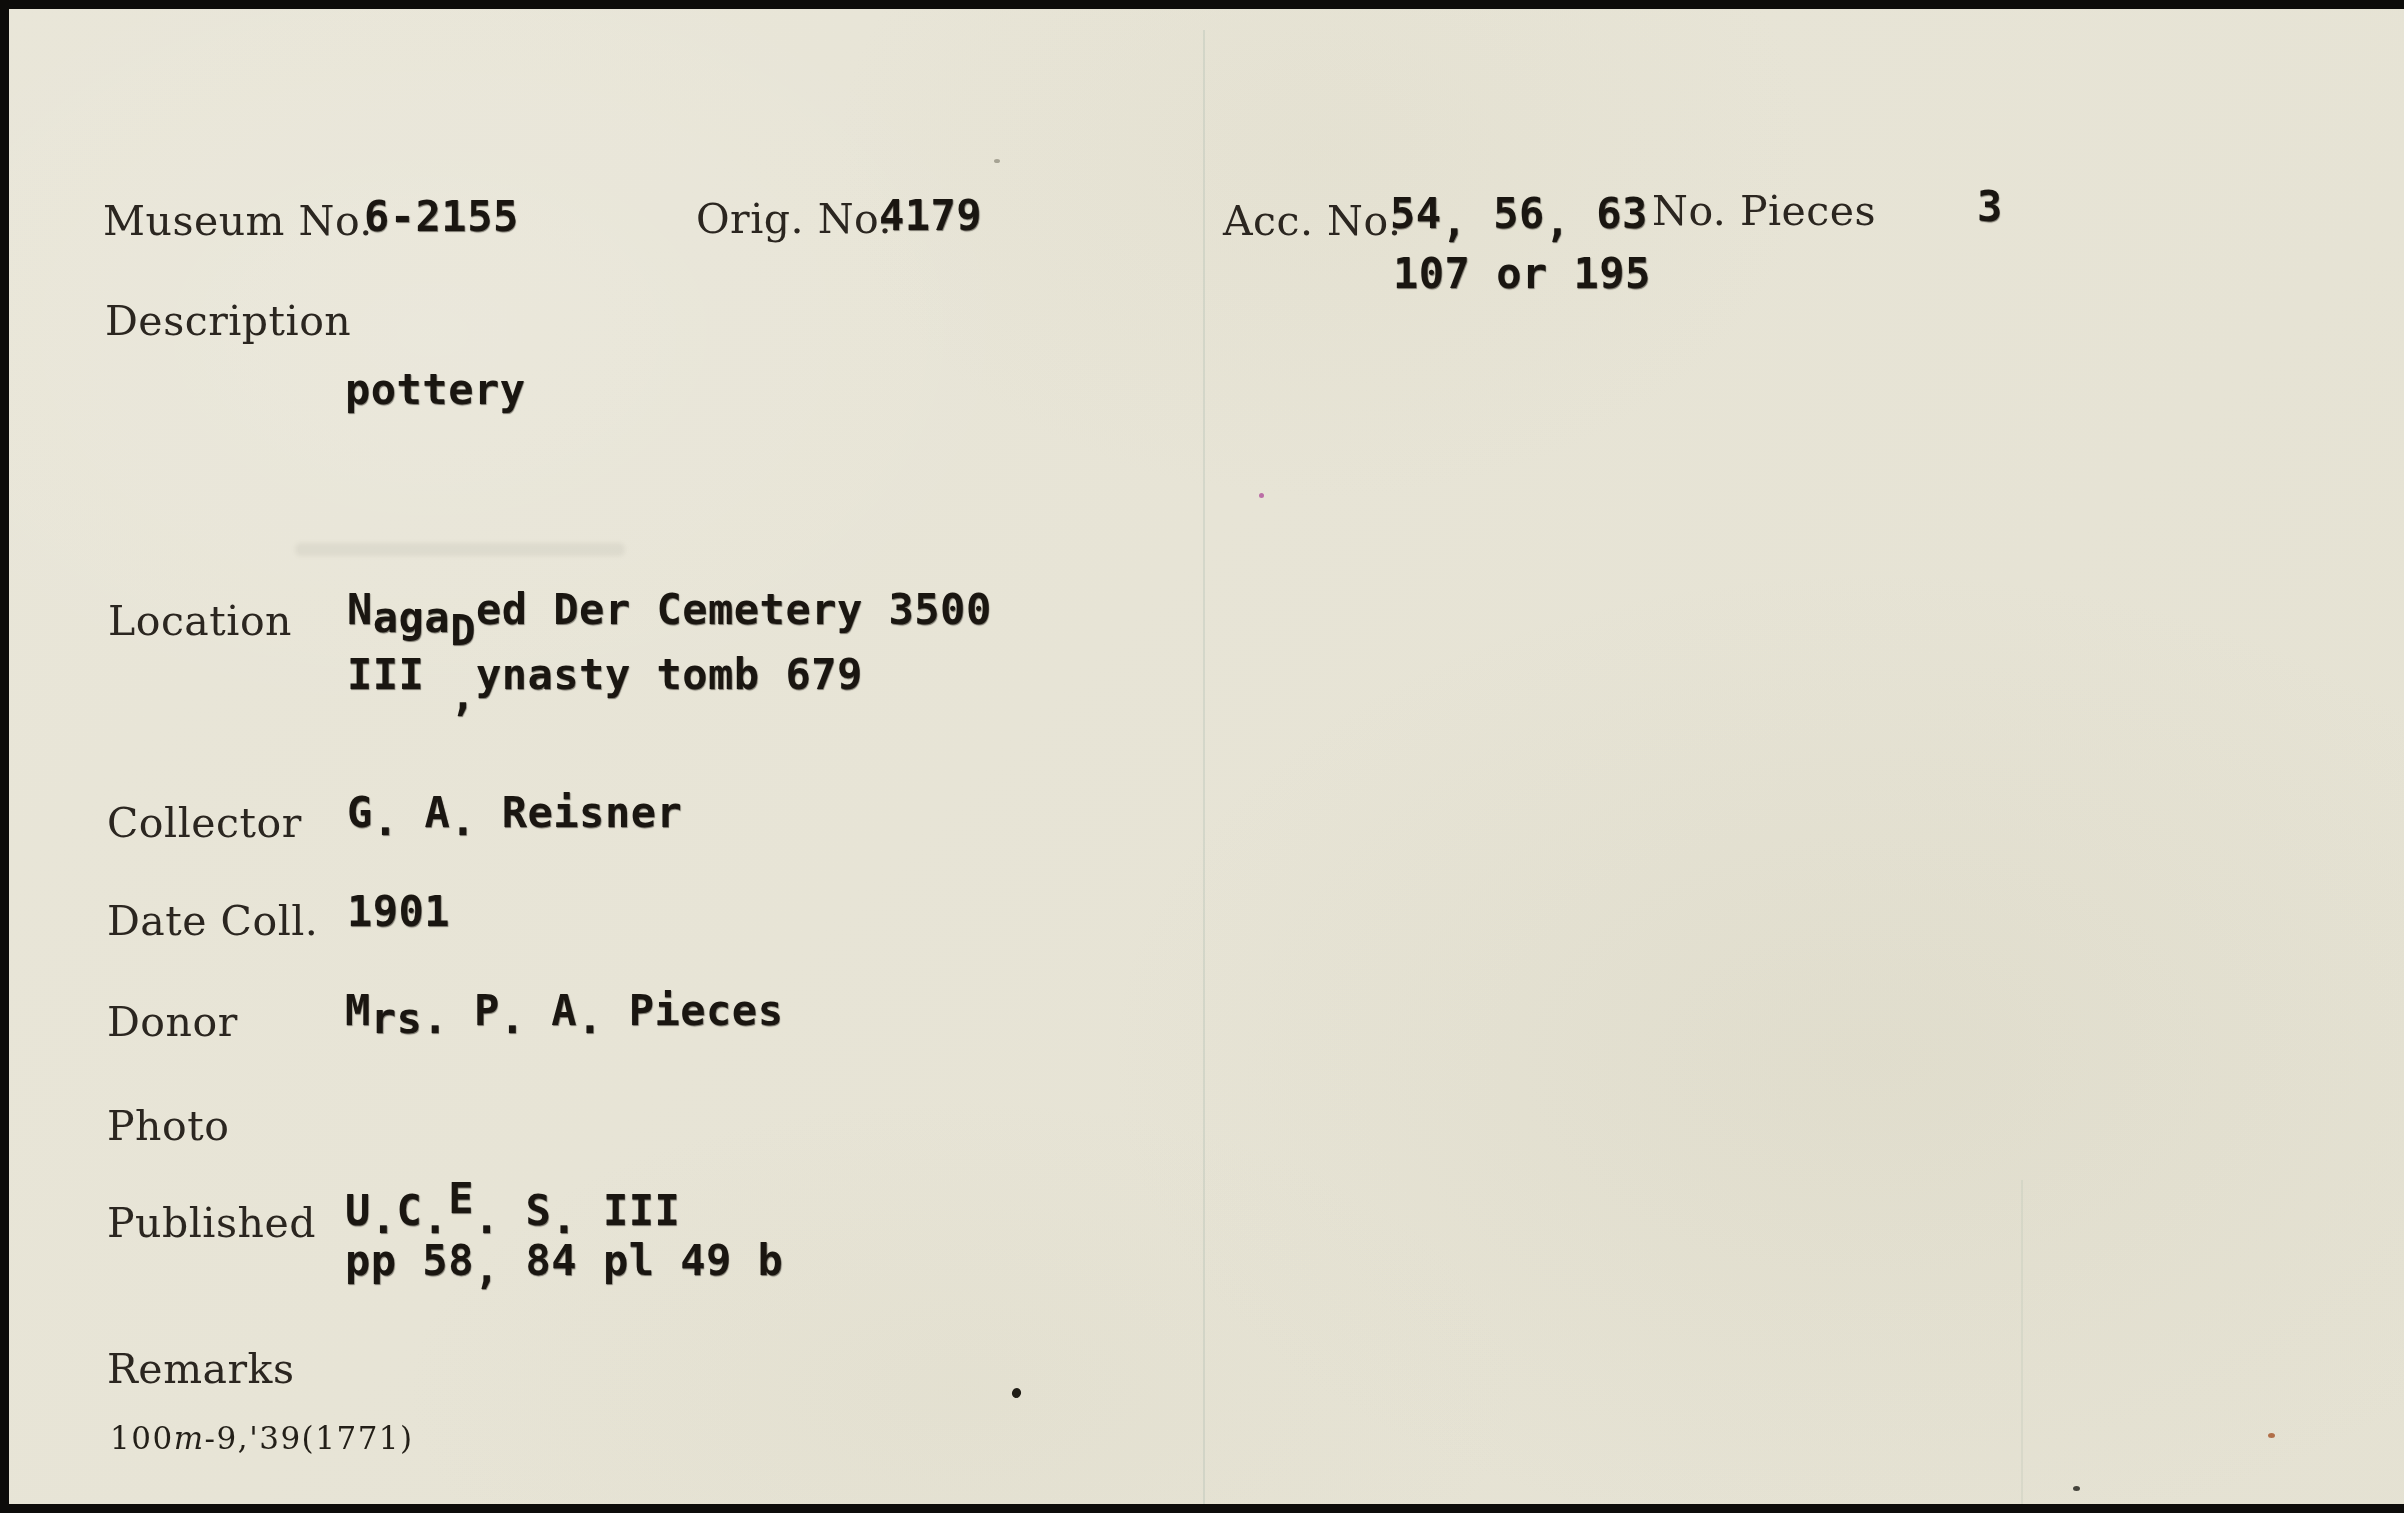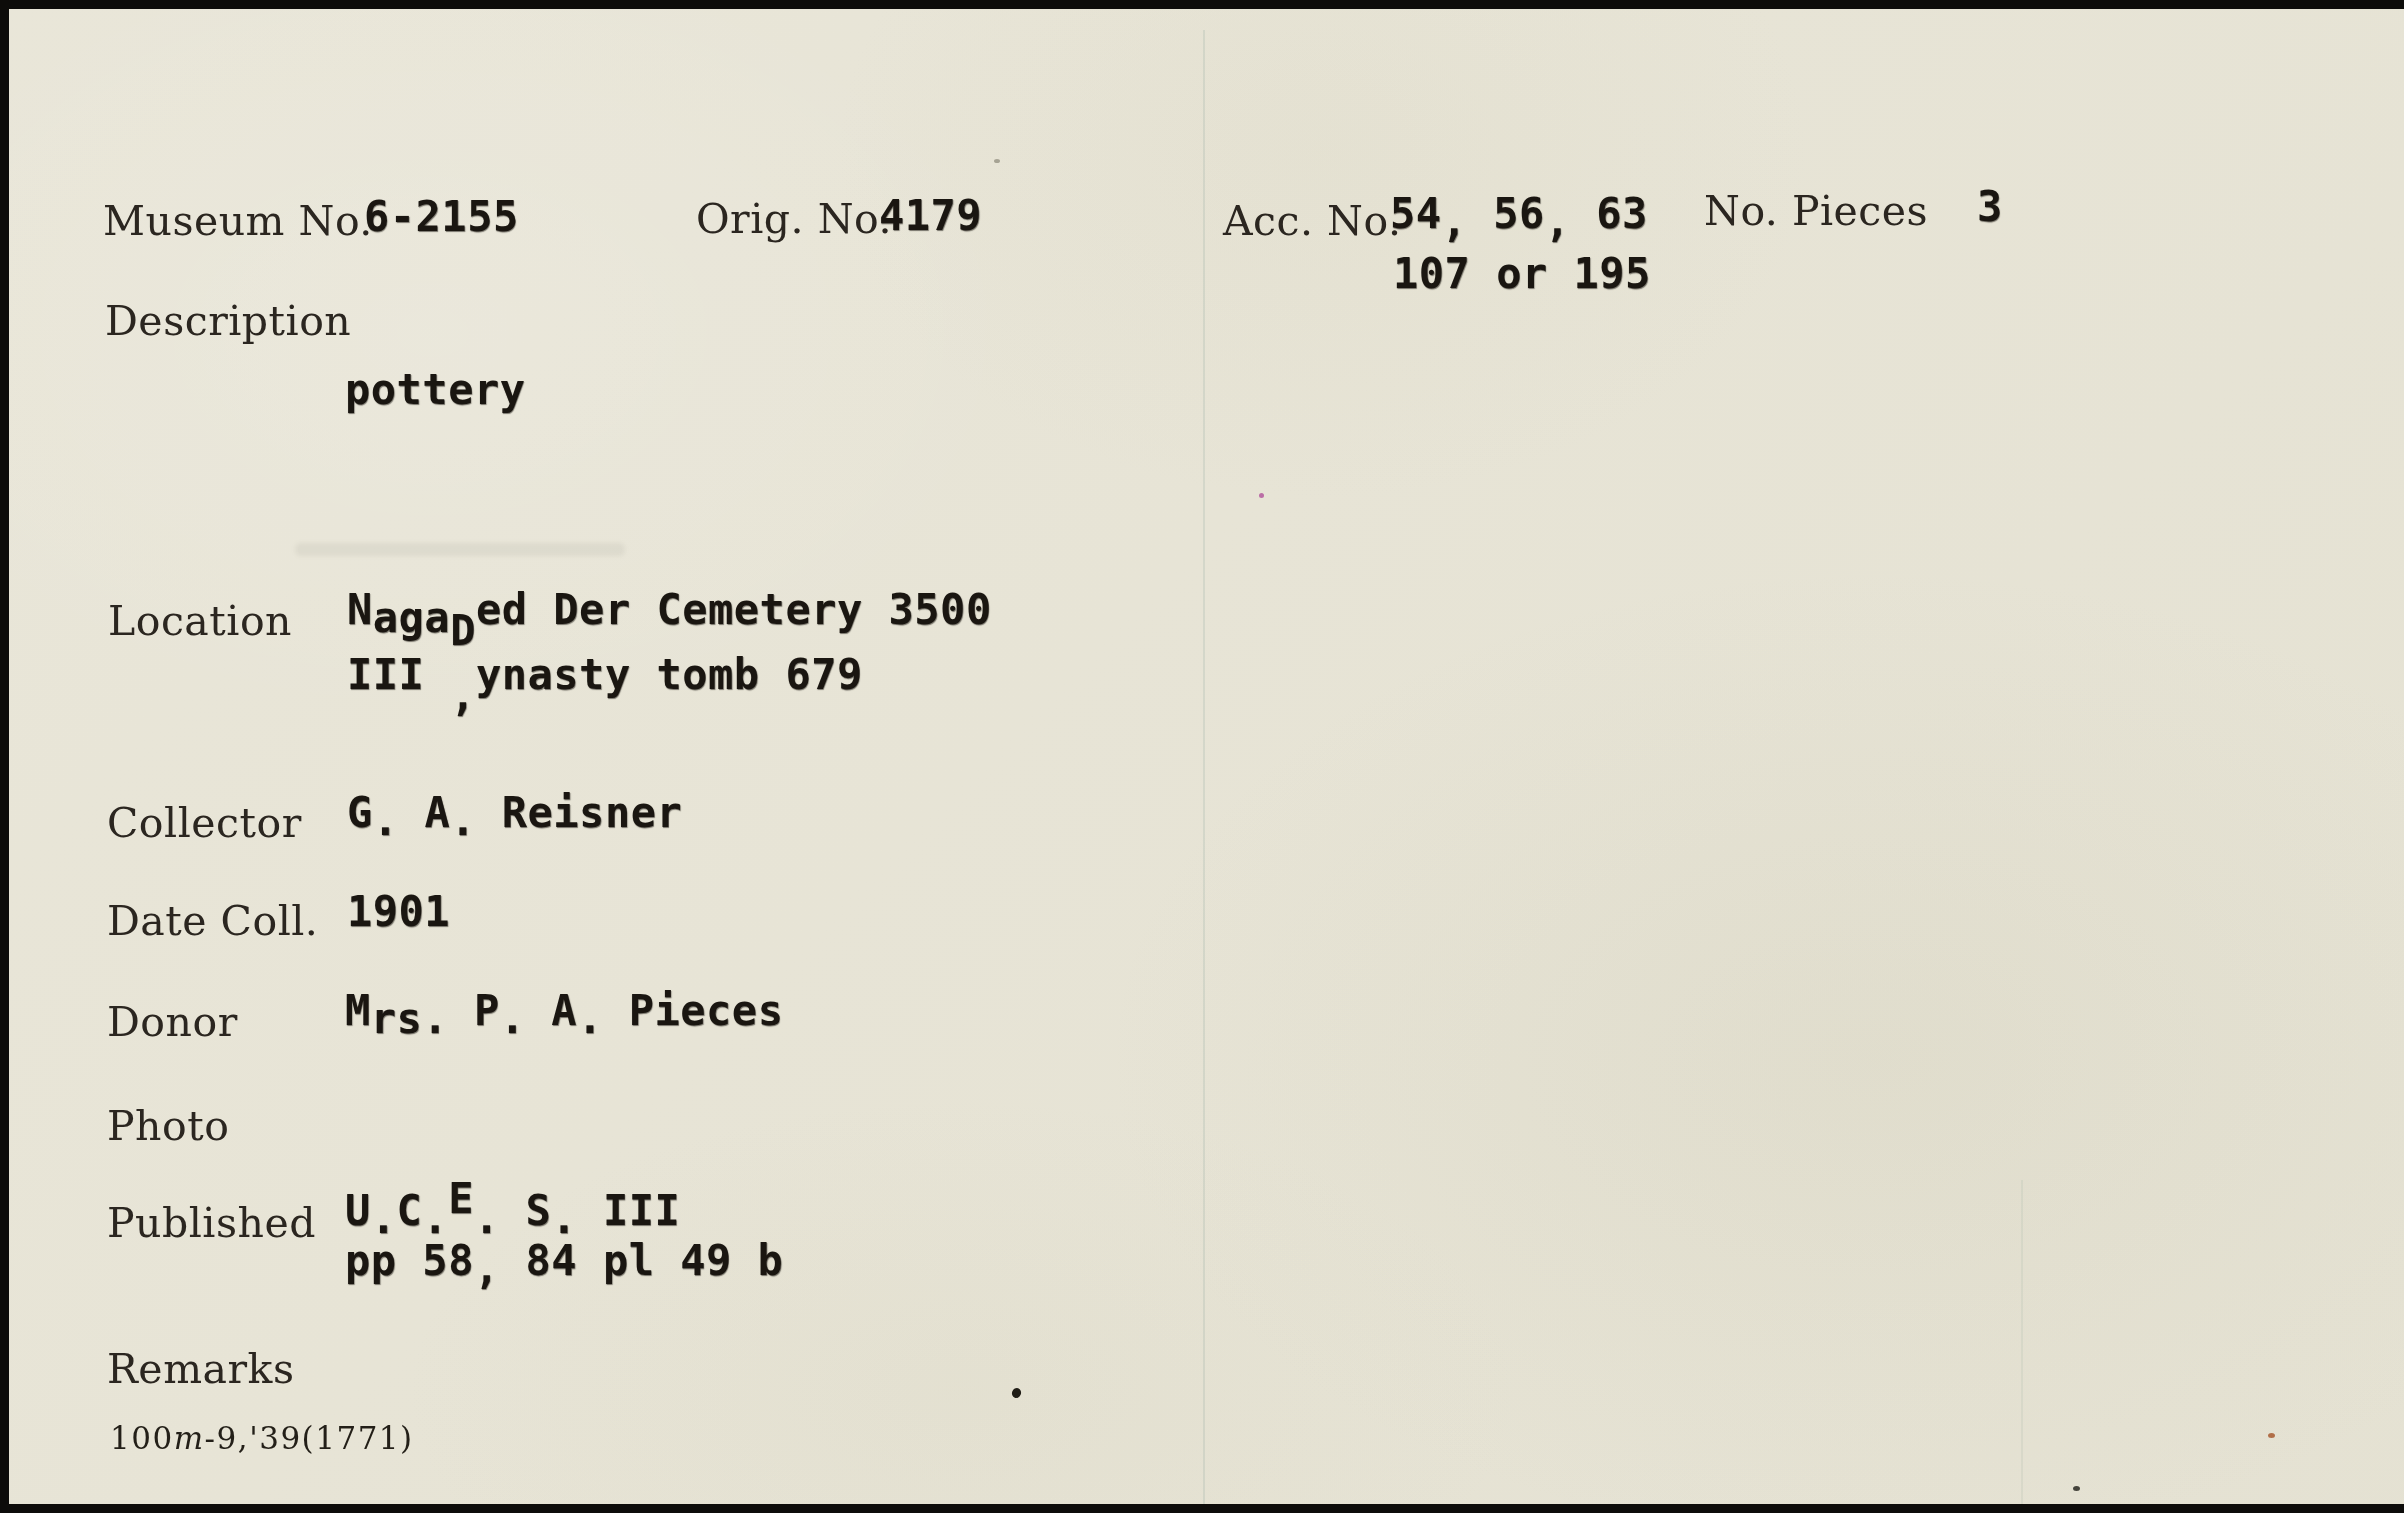--- a/index.html
+++ b/index.html
@@ -104,21 +104,21 @@
   <span class="label" style="left:103px; top:199px;">Museum No.</span>
   <span class="typed" style="left:364px; top:194px;">6-2155</span>
 
   <span class="label" style="left:696px; top:197px;">Orig. No.</span>
   <span class="typed" style="left:879px; top:193px;">4179</span>
 
   <span class="label" style="left:1223px; top:199px;">Acc. No.</span>
   <span class="typed" style="left:1390px; top:191px;text-align:center;"><span>54</span><span class="seg-low1">,</span><span> 56</span><span class="seg-low1">,</span><span> 63</span></span>
   <span class="typed" style="left:1393px; top:251px;">107 or 195</span>
 
-  <span class="label" style="left:1704px; top:189px;">No. Pieces</span>
+  <span class="label" style="left:1652px; top:189px;">No. Pieces</span>
   <span class="typed" style="left:1977px; top:184px;">3</span>
 
   <span class="label" style="left:105px; top:299px;">Description</span>
   <span class="typed" style="left:345px; top:367px;">pottery</span>
 
   <span class="label" style="left:108px; top:599px;">Location</span>
   <span class="typed" style="left:347px; top:587px;"><span>N</span><span class="seg-suba">aga</span><span class="seg-low2">D</span><span>ed Der Cemetery 3500</span></span>
   <span class="typed" style="left:347px; top:652px;"><span>III </span><span class="seg-low2">,</span><span>ynasty tomb 679</span></span>
 
   <span class="label" style="left:107px; top:801px;">Collector</span>

